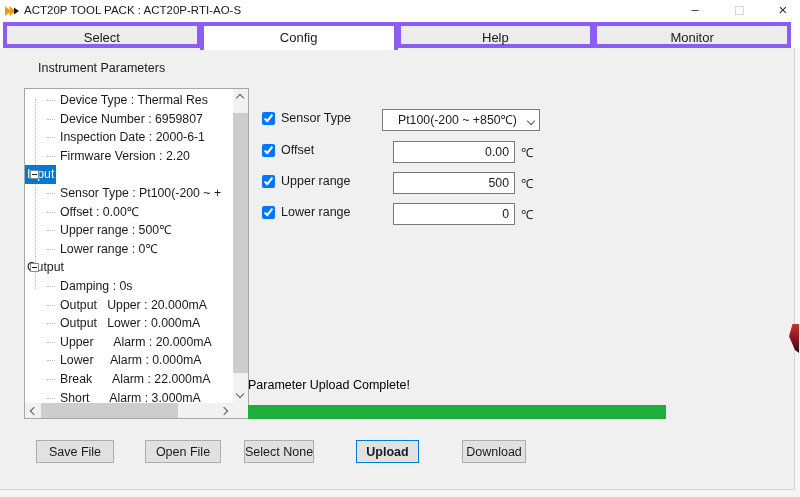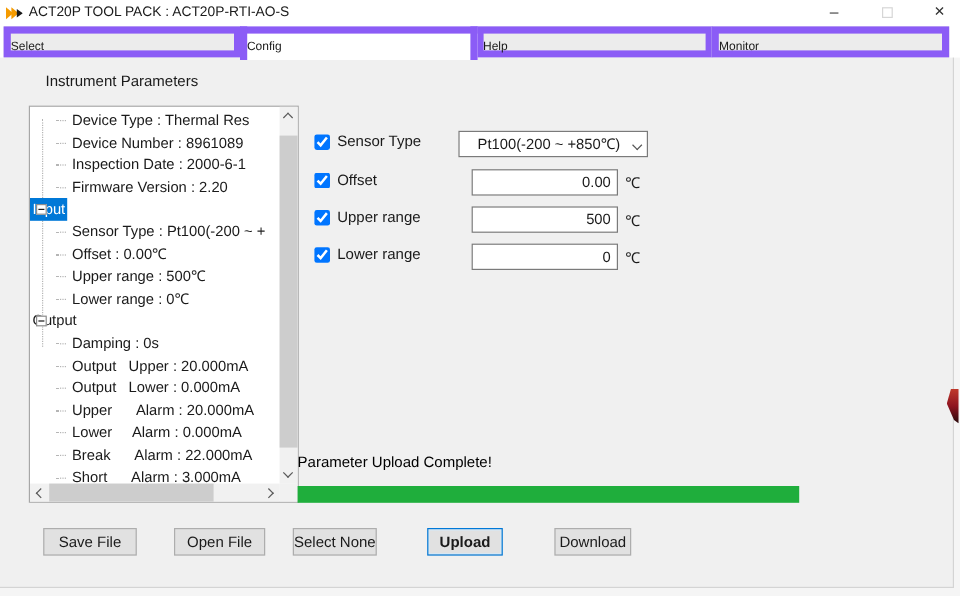--- a/index.html
+++ b/index.html
@@ -16,22 +16,22 @@
   .title-text { position:absolute; left:24px; top:4px; font-size:11.5px; color:#1a1a1a; white-space:nowrap; }
   .win-btn { position:absolute; top:0; width:34px; height:22px; text-align:center; line-height:20px; color:#333; font-size:13px; }
   .btn-min { left:678px; }
   .btn-max { left:722px; }
   .btn-max .ghost-square { display:inline-block; width:9px; height:9px; border:1px solid #d6d6d6; margin-top:6px; }
   .btn-close { left:766px; font-size:15px; }
 
   
   .tabstrip { position:absolute; left:3px; top:22px; width:788px; height:26px; display:flex; }
   .tab {
-    flex:1; background:#ececec; border:6px solid #8b5cf6; margin-left:-1px;
-    text-align:left; font-size:10px; color:#1a1a1a; line-height:24px; height:26px;
+    flex:1; background:#ececec; border:4px solid #8b5cf6; margin-left:-1px;
+    text-align:center; font-size:13px; color:#1a1a1a; line-height:24px; height:26px;
   }
   .tab:first-child { margin-left:0; }
   .tab.active { background:#ffffff; border-bottom:none; height:28px; position:relative; z-index:3; }
 
   
   .page {
     position:absolute; left:0; top:48px; width:795px; height:442px;
     background:#f0f0f0; border-right:1px solid #d4d4d4; border-bottom:1px solid #d4d4d4;
   }
   .below-strip { position:absolute; left:0; top:490px; width:800px; height:7px; background:#f5f5f5; }
@@ -129,21 +129,21 @@
   </div>
 
   <div class="page">
 
     <div class="tree-caption">Instrument Parameters</div>
 
     <div class="treebox">
       <div class="tree-rows" id="tree-rows">
         <div class="tree-guide"></div>
       <div class="trow lvl1"><span class="tlabel">Device Type : Thermal Res</span></div>
-          <div class="trow lvl1"><span class="tlabel">Device Number : 8961089</span></div>
+          <div class="trow lvl1"><span class="tlabel">Device Number : 6959807</span></div>
           <div class="trow lvl1"><span class="tlabel">Inspection Date : 2000-6-1</span></div>
           <div class="trow lvl1"><span class="tlabel">Firmware Version : 2.20</span></div>
           <div class="trow lvl0"><span class="expander"></span><span class="tlabel selected">Input</span></div>
           <div class="trow lvl1"><span class="tlabel">Sensor Type : Pt100(-200 ~ +</span></div>
           <div class="trow lvl1"><span class="tlabel">Offset : 0.00℃</span></div>
           <div class="trow lvl1"><span class="tlabel">Upper range : 500℃</span></div>
           <div class="trow lvl1"><span class="tlabel">Lower range : 0℃</span></div>
           <div class="trow lvl0"><span class="expander"></span><span class="tlabel">Output</span></div>
           <div class="trow lvl1"><span class="tlabel">Damping : 0s</span></div>
           <div class="trow lvl1"><span class="tlabel">Output   Upper : 20.000mA</span></div>

